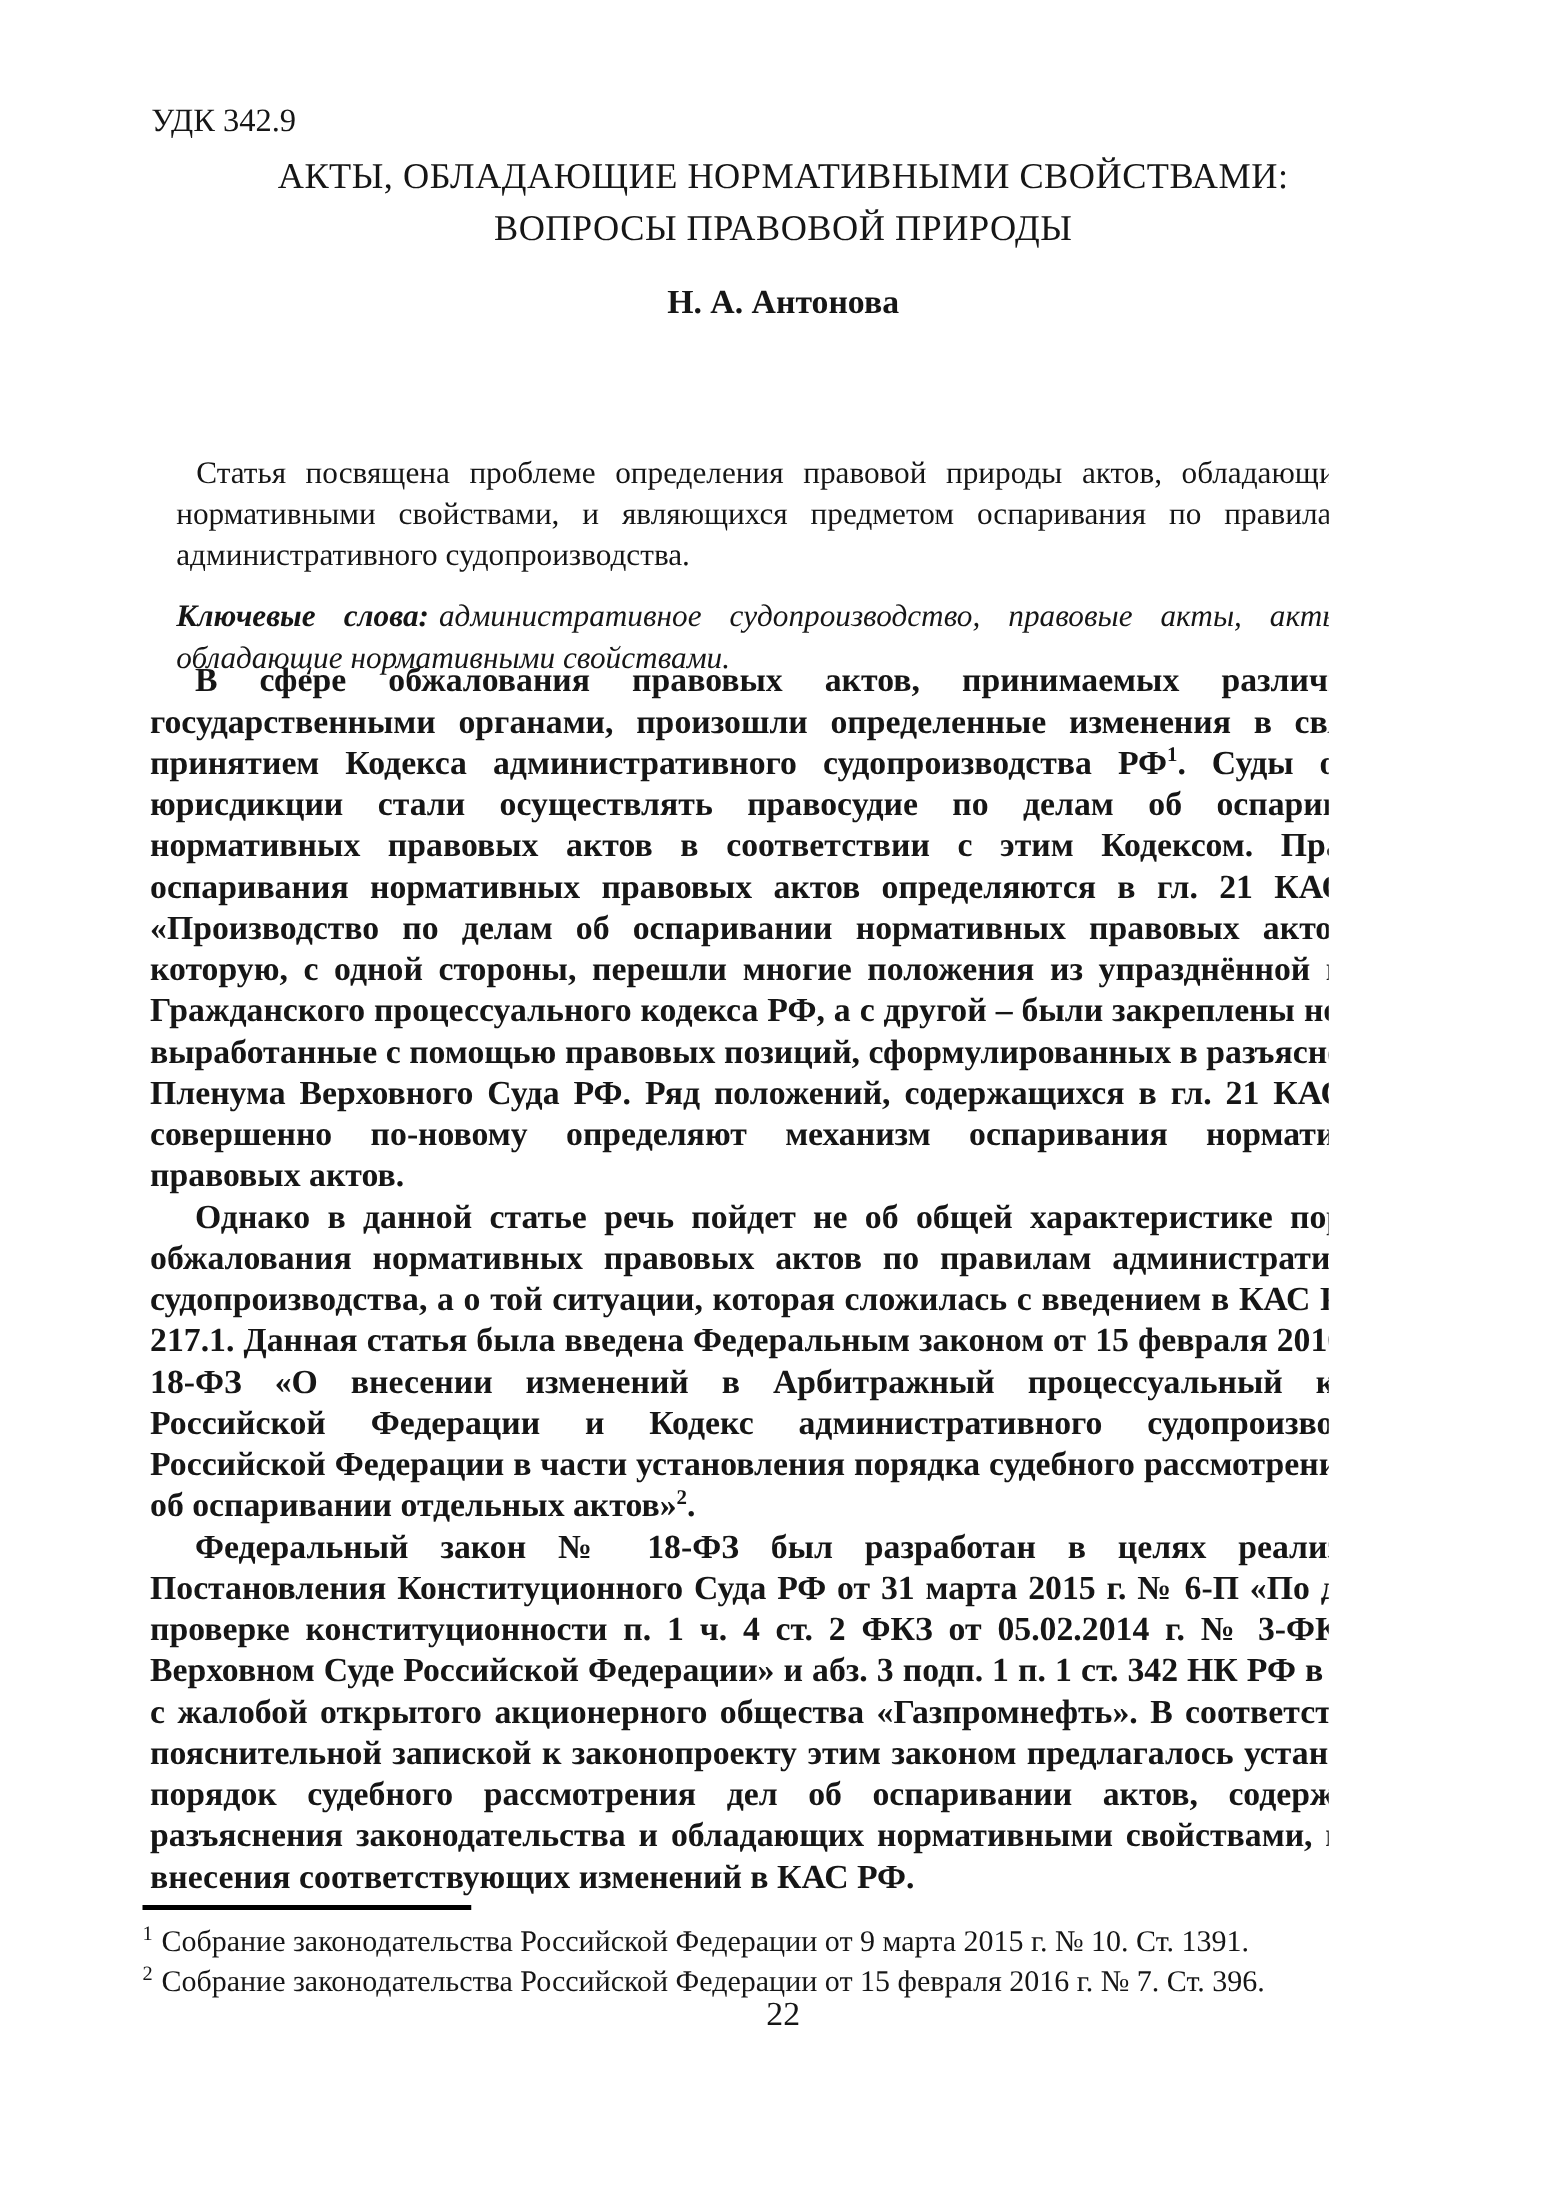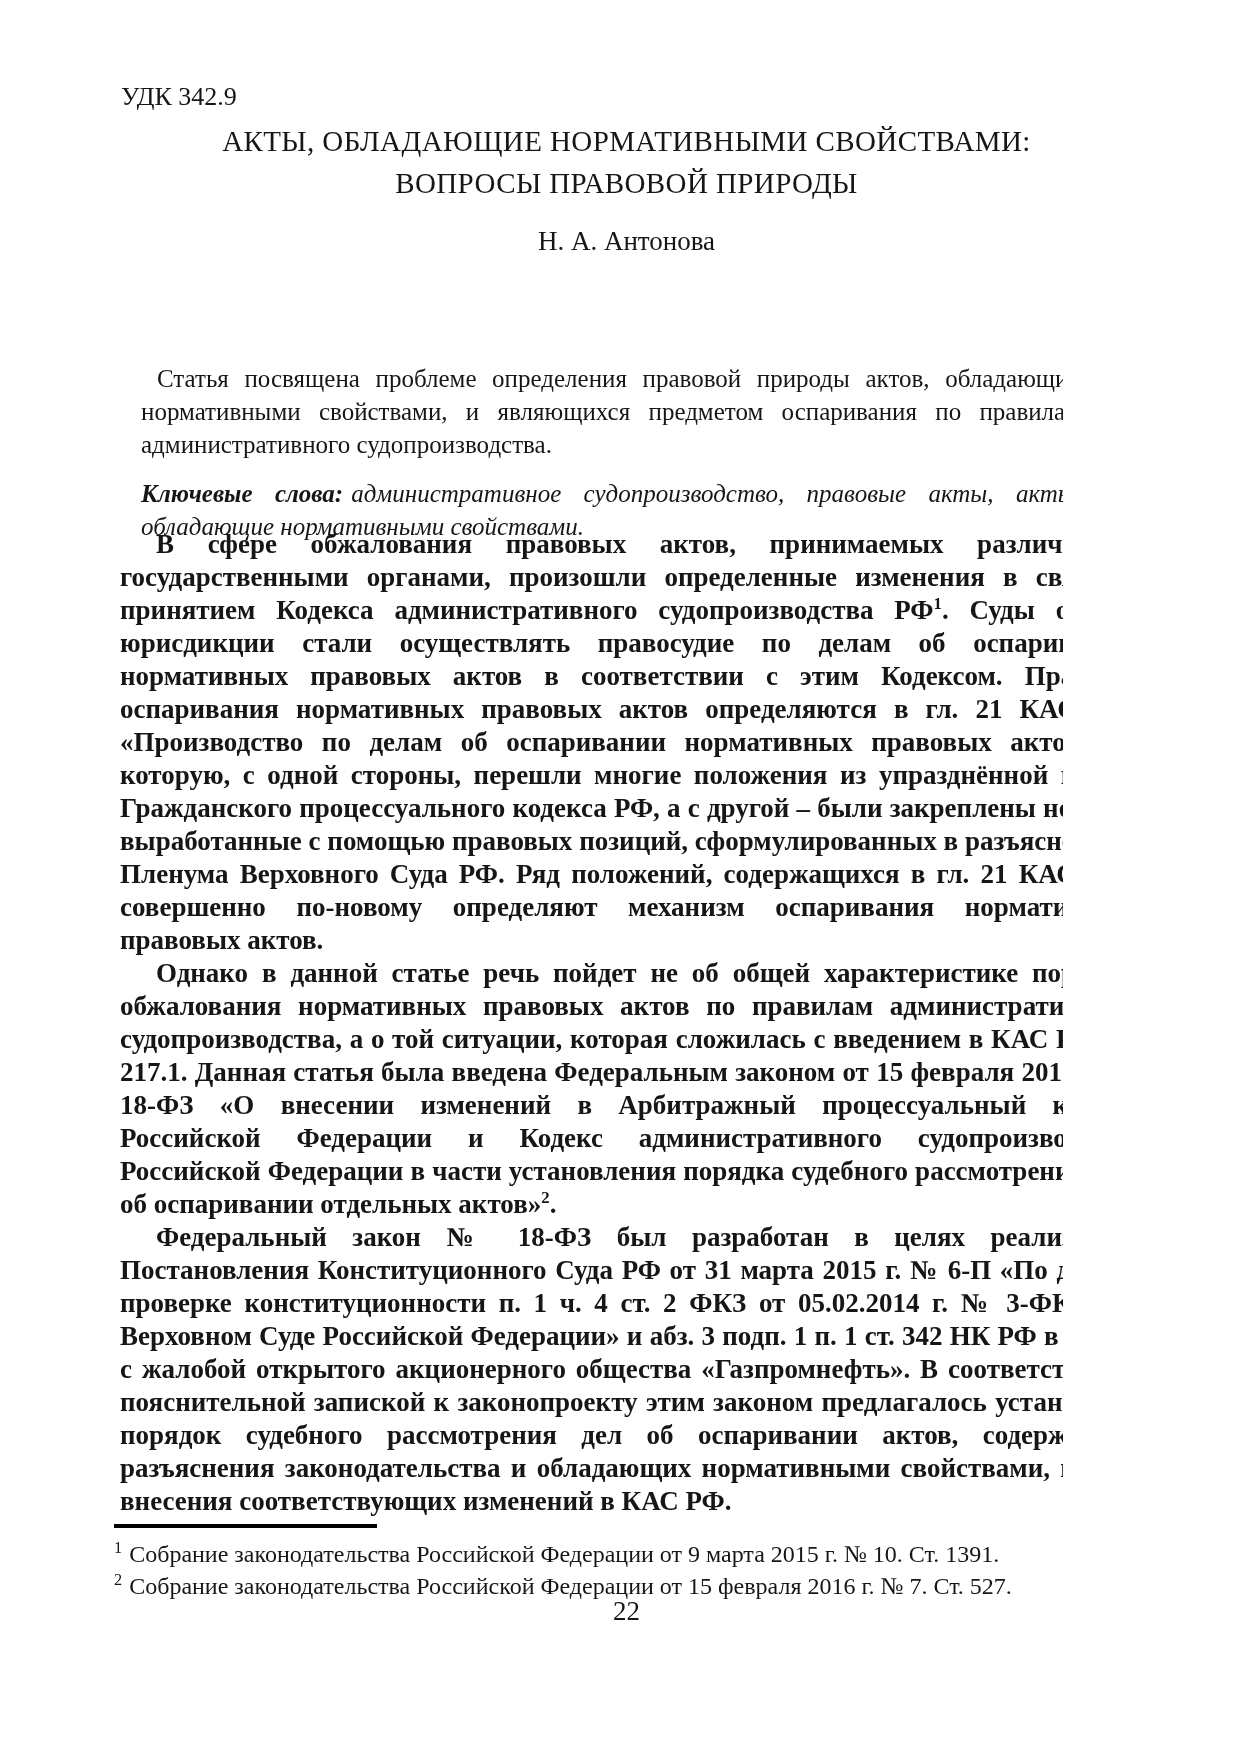--- a/index.html
+++ b/index.html
@@ -32,21 +32,21 @@
     font-size: 29px;
     line-height: 42px;
     letter-spacing: 0.4px;
   }
   .author {
     position: absolute;
     left: 120px;
     top: 226px;
     width: 1013px;
     text-align: center;
-    font-weight: 400;
+    font-weight: 700;
     font-size: 27px;
   }
   .affiliation {
     position: absolute;
     left: 120px;
     top: 288px;
     width: 1013px;
     text-align: center;
     font-size: 27px;
   }
@@ -136,18 +136,18 @@
   <div class="body-text">
     <p class="para"><span>В сфере обжалования правовых актов, принимаемых различными государственными органами, произошли определенные изменения в связи с принятием Кодекса административного судопроизводства РФ</span><span class="fnref">1</span><span>. Суды общей юрисдикции стали осуществлять правосудие по делам об оспаривании нормативных правовых актов в соответствии с этим Кодексом. Правила оспаривания нормативных правовых актов определяются в гл. 21 КАС РФ «Производство по делам об оспаривании нормативных правовых актов», в которую, с одной стороны, перешли многие положения из упразднённой гл. 24 Гражданского процессуального кодекса РФ, а с другой – были закреплены нормы, выработанные с помощью правовых позиций, сформулированных в разъяснениях Пленума Верховного Суда РФ. Ряд положений, содержащихся в гл. 21 КАС РФ, совершенно по-новому определяют механизм оспаривания нормативных правовых актов.</span></p>
     <p class="para"><span>Однако в данной статье речь пойдет не об общей характеристике порядка обжалования нормативных правовых актов по правилам административного судопроизводства, а о той ситуации, которая сложилась с введением в КАС РФ ст. 217.1. Данная статья была введена Федеральным законом от 15 февраля 2016 г. № 18-ФЗ «О внесении изменений в Арбитражный процессуальный кодекс Российской Федерации и Кодекс административного судопроизводства Российской Федерации в части установления порядка судебного рассмотрения дел об оспаривании отдельных актов»</span><span class="fnref">2</span><span>.</span></p>
     <p class="para"><span>Федеральный закон № 18-ФЗ был разработан в целях реализации Постановления Конституционного Суда РФ от 31 марта 2015 г. № 6-П «По делу о проверке конституционности п. 1 ч. 4 ст. 2 ФКЗ от 05.02.2014 г. № 3-ФКЗ «О Верховном Суде Российской Федерации» и абз. 3 подп. 1 п. 1 ст. 342 НК РФ в связи с жалобой открытого акционерного общества «Газпромнефть». В соответствии с пояснительной запиской к законопроекту этим законом предлагалось установить порядок судебного рассмотрения дел об оспаривании актов, содержащих разъяснения законодательства и обладающих нормативными свойствами, путем внесения соответствующих изменений в КАС РФ.</span><span class="fnref"></span><span></span></p>
   </div>
 
   <div class="fn-rule"></div>
 
   <div class="footnotes">
     <div class="footnote"><sup>1</sup><span>Собрание законодательства Российской Федерации от 9 марта 2015 г. № 10. Ст. 1391.</span></div>
-    <div class="footnote"><sup>2</sup><span>Собрание законодательства Российской Федерации от 15 февраля 2016 г. № 7. Ст. 527.</span></div>
+    <div class="footnote"><sup>2</sup><span>Собрание законодательства Российской Федерации от 15 февраля 2016 г. № 7. Ст. 396.</span></div>
   </div>
 
   <div class="page-number">22</div>
 
 </div>
 
 </body></html>

